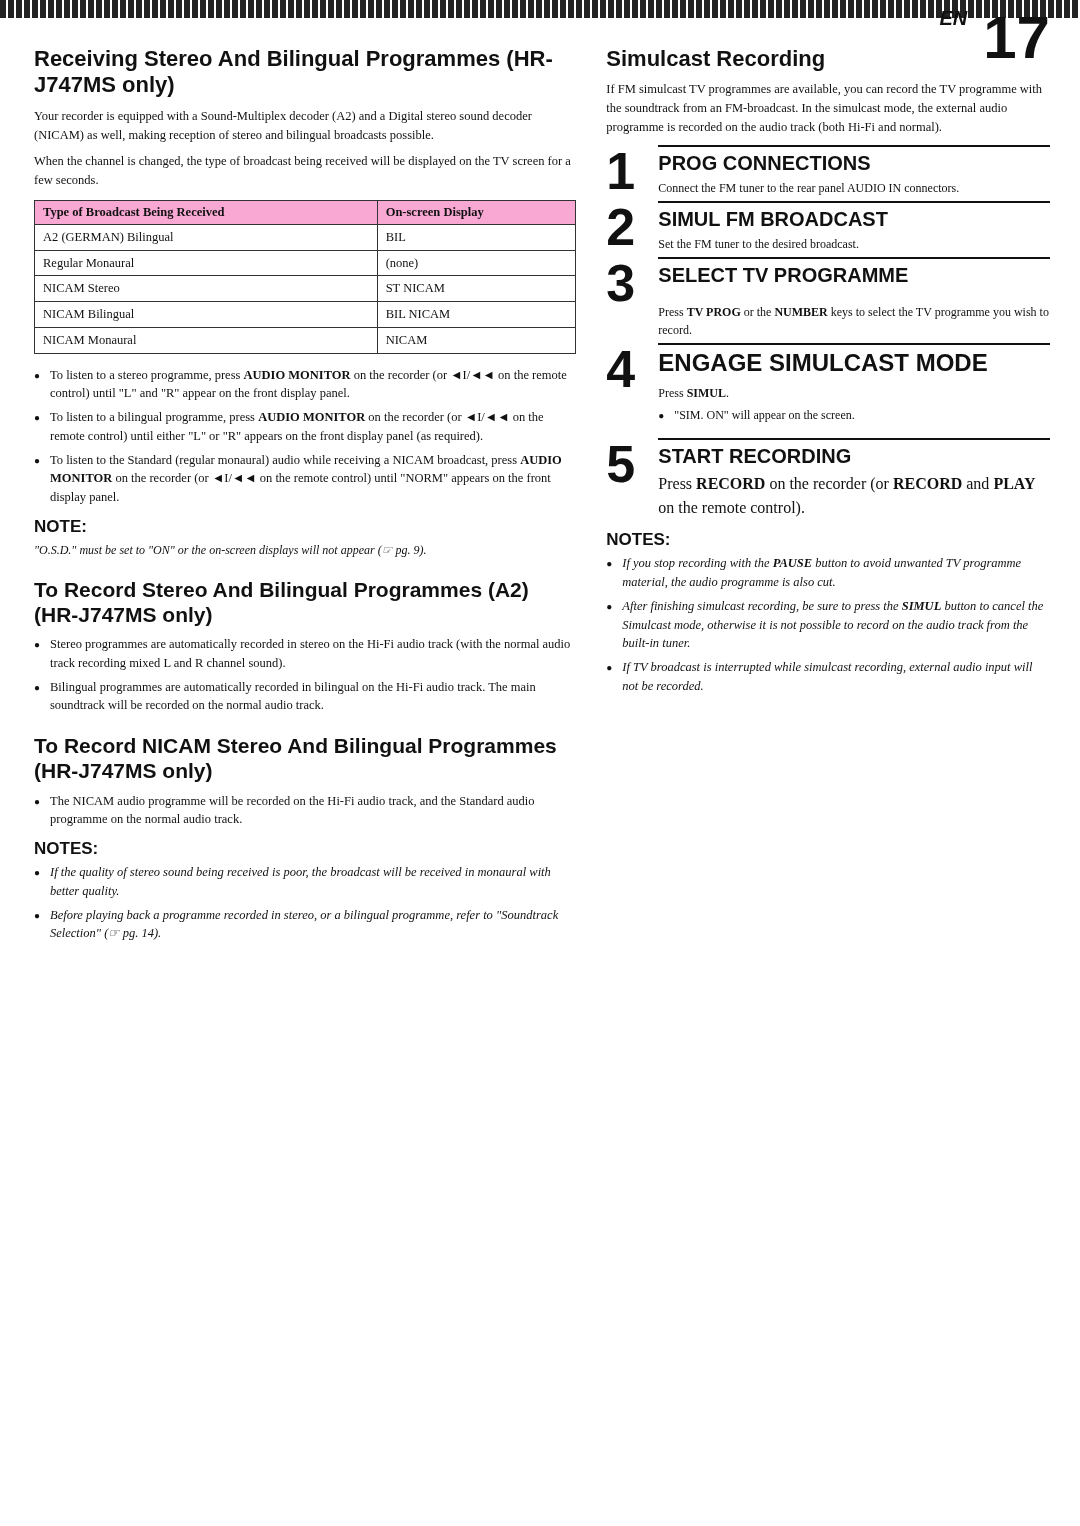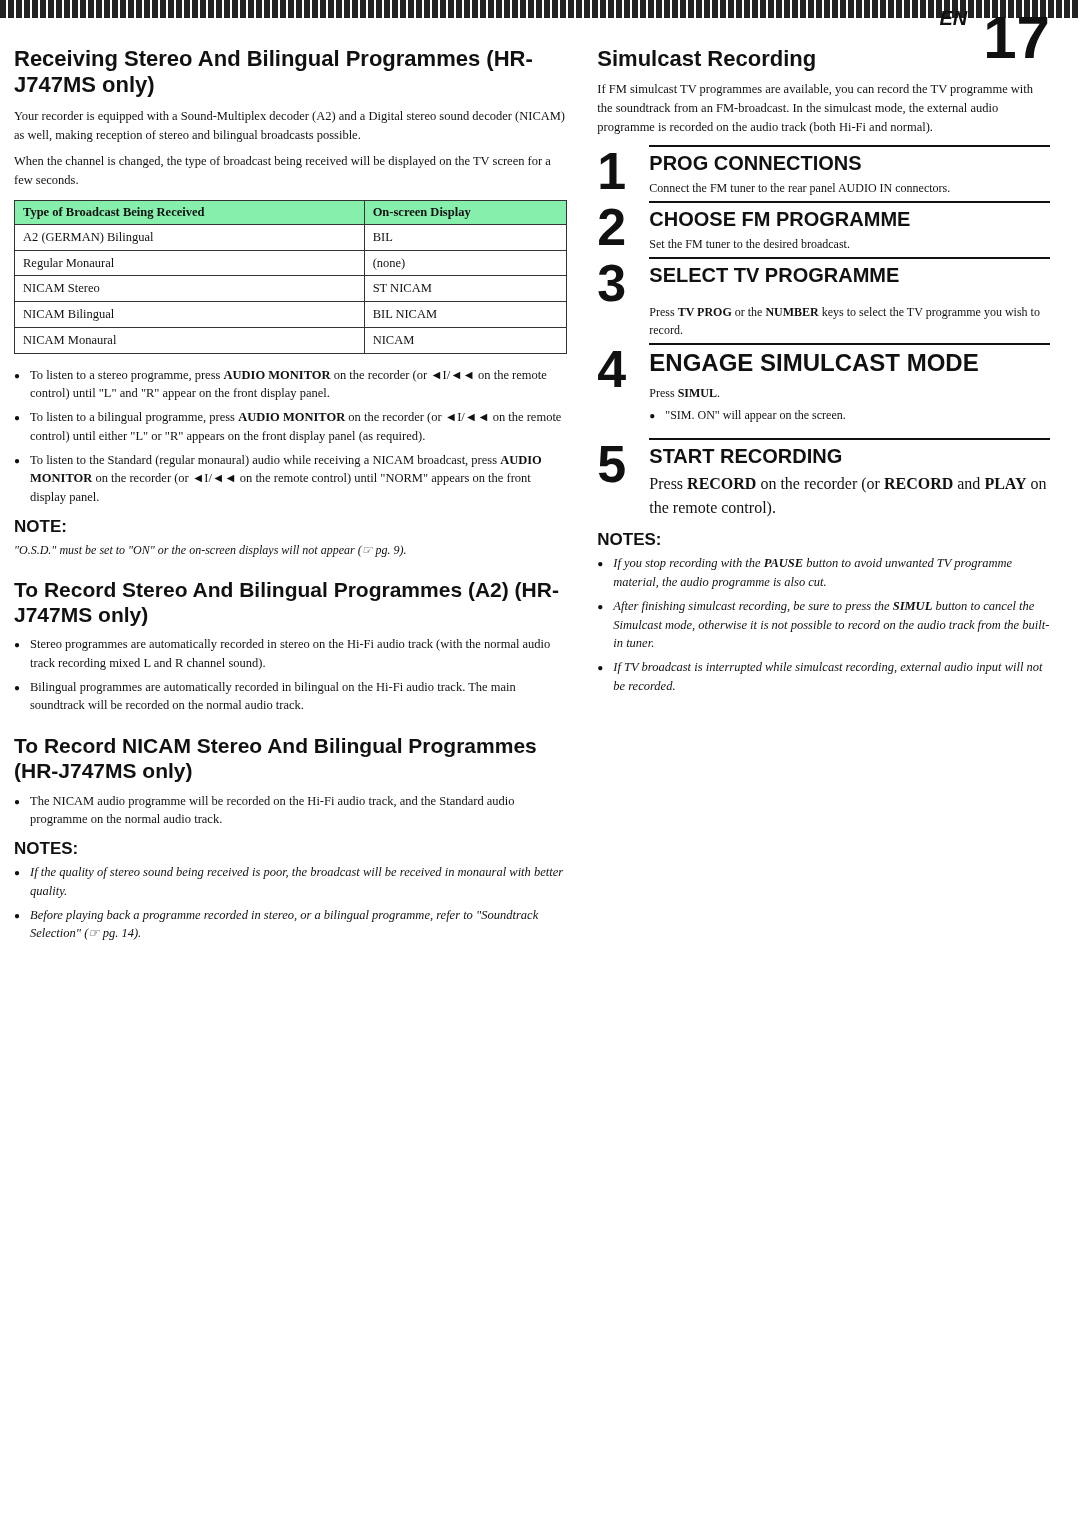--- a/index.html
+++ b/index.html
@@ -19,21 +19,21 @@
         90deg,
         #222 0px, #222 6px,
         #fff 6px, #fff 8px
       );
       height: 18px;
       width: 100%;
     }
 
     .content-wrapper {
       display: flex;
-      padding: 28px 30px 20px 14px;
+      padding: 28px 30px 20px 34px;
       gap: 30px;
     }
 
     
     .left-col {
       flex: 1.1;
       min-width: 0;
     }
 
     
@@ -61,21 +61,21 @@
       border-collapse: collapse;
       width: 100%;
       margin: 10px 0 12px 0;
       font-size: 12.5px;
     }
     .broadcast-table th {
       border: 1.5px solid #333;
       padding: 4px 8px;
       text-align: left;
       font-weight: bold;
-      background: #86efac;
+      background: #f9a8d4;
     }
     .broadcast-table td {
       border: 1.5px solid #333;
       padding: 3px 8px;
       vertical-align: top;
       line-height: 1.5;
     }
 
     
     ul.bullet-list {
@@ -240,21 +240,21 @@
         <div style="display: flex; gap: 8px; margin-bottom: 4px;">
           <div style="font-family: Arial, sans-serif; font-size: 52px; font-weight: bold; line-height: 1; min-width: 44px;">1</div>
           <div style="flex: 1 1 0%; border-top: 2px solid rgb(17, 17, 17); padding-top: 4px;">
             <div style="font-family: Arial, sans-serif; font-size: 20px; font-weight: bold; line-height: 1.2; margin-bottom: 4px;">PROG CONNECTIONS</div>
             <p style="font-size: 12px; line-height: 1.5;"><span>Connect the FM tuner to the rear panel AUDIO IN connectors.</span></p>
           </div>
         </div>
         <div style="display: flex; gap: 8px; margin-bottom: 4px;">
           <div style="font-family: Arial, sans-serif; font-size: 52px; font-weight: bold; line-height: 1; min-width: 44px;">2</div>
           <div style="flex: 1 1 0%; border-top: 2px solid rgb(17, 17, 17); padding-top: 4px;">
-            <div style="font-family: Arial, sans-serif; font-size: 20px; font-weight: bold; line-height: 1.2; margin-bottom: 4px;">CHOOSE FM PROGRAMME</div>
+            <div style="font-family: Arial, sans-serif; font-size: 20px; font-weight: bold; line-height: 1.2; margin-bottom: 4px;">SIMUL FM BROADCAST</div>
             <p style="font-size: 12px; line-height: 1.5; font-family: Liberation Serif, serif;"><span>Set the FM tuner to the desired broadcast.</span></p>
           </div>
         </div>
         <div style="display: flex; gap: 8px; margin-bottom: 4px;">
           <div style="font-family: Arial, sans-serif; font-size: 52px; font-weight: bold; line-height: 1; min-width: 44px;">3</div>
           <div style="flex: 1 1 0%; border-top: 2px solid rgb(17, 17, 17); padding-top: 4px;">
             <div style="font-family: Arial, sans-serif; font-size: 20px; font-weight: bold; line-height: 1.2; margin-bottom: 16px;">SELECT TV PROGRAMME</div>
             <p style="font-size: 12px; line-height: 1.5;"><span>Press <strong>TV PROG</strong> or the <strong>NUMBER</strong> keys to select the TV programme you wish to record.</span></p>
           </div>
         </div>

